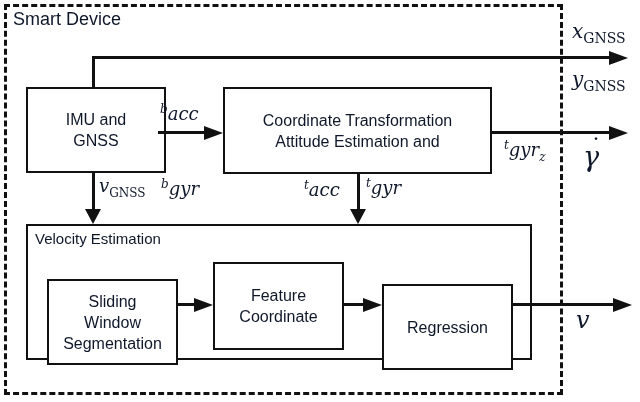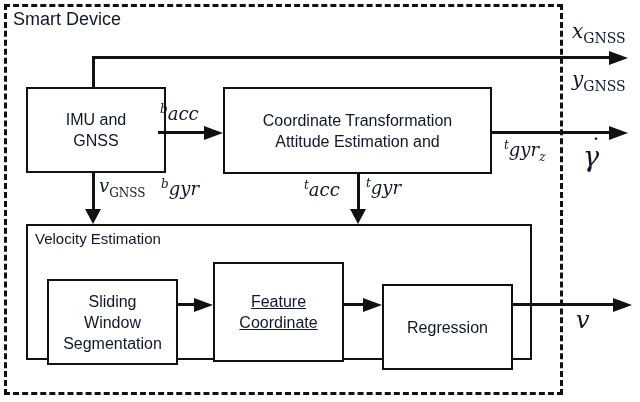--- a/index.html
+++ b/index.html
@@ -107,21 +107,21 @@
     <span>Sliding</span>
     <span>Window</span>
     <span>Segmentation</span>
   </div>
 
   <div>
     <div class="line" style="left:178px;top:303px;width:17px;height:3px;"></div>
     <div class="ar" style="left:194px;top:297.5px;"></div>
   </div>
 
-  <div class="box" style="left:213px;top:262px;width:131px;height:100px;text-decoration:underline;">
+  <div class="box" style="left:213px;top:262px;width:131px;height:88px;">
     <span>Feature</span>
     <span>Coordinate</span>
   </div>
 
   <div>
     <div class="line" style="left:344px;top:303px;width:19px;height:3px;"></div>
     <div class="ar" style="left:363px;top:297.5px;"></div>
   </div>
 
   <div class="box" style="left:382px;top:262px;width:131px;height:86px;margin-top:22px;">

